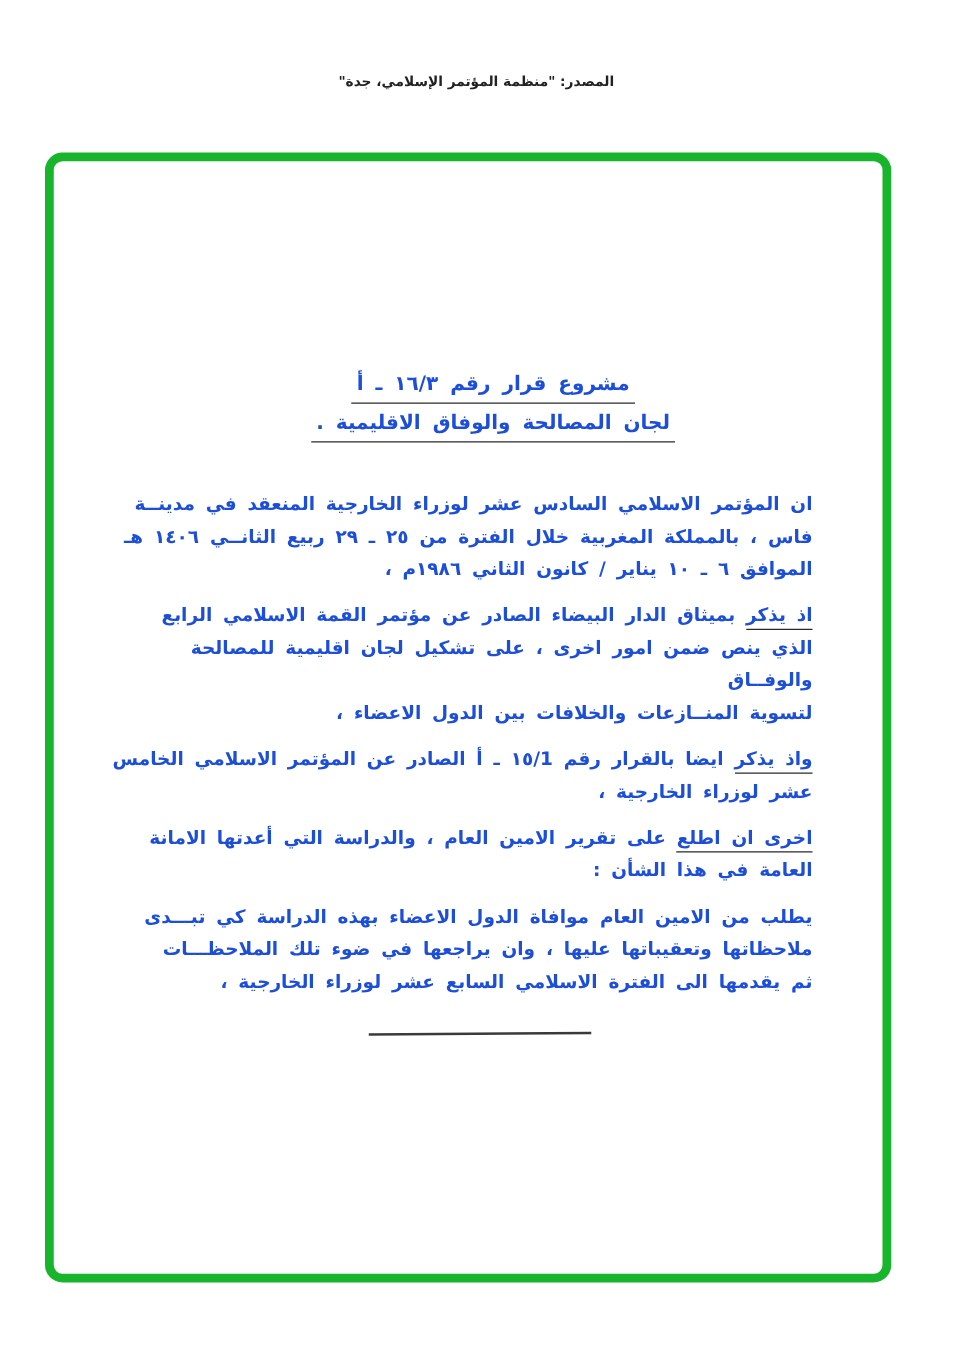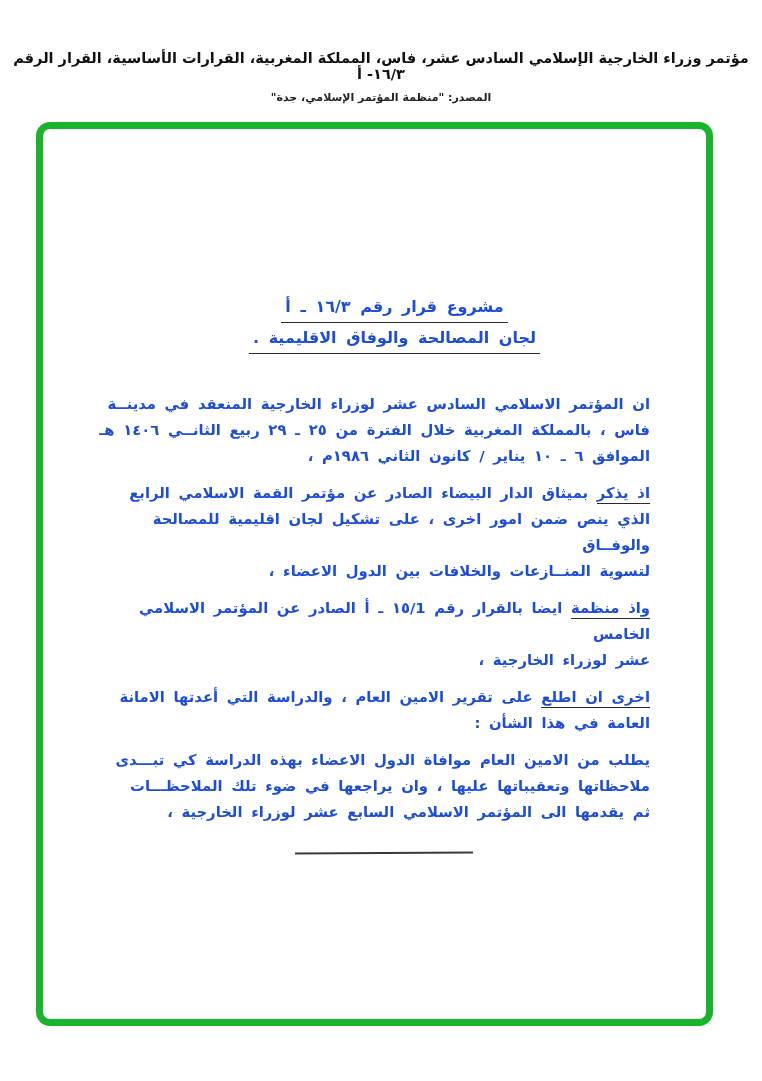--- a/index.html
+++ b/index.html
@@ -89,46 +89,45 @@
     height: 0;
     border-top: 2px solid #3a3a3a;
     margin: 27px auto 0 auto;
     transform: translateX(17px) rotate(-0.4deg);
   }
 </style>
 </head>
 <body>
 
 <div class="header">
-  <div class="header-line1">مؤتمر وزراء الخارجية الإسلامي السادس عشر، فاس، المملكة المغربية، القرارات الأساسية، القرار الرقم ١٦/٣- أ</div>
   <div class="header-line2">المصدر:  "منظمة المؤتمر الإسلامي، جدة"</div>
 </div>
 
 <div class="frame">
   <div class="doc">
 
     <div class="title-block">
       <span class="title-line">مشروع قرار رقم ١٦/٣ ـ أ</span><br>
       <span class="title-line">لجان المصالحة والوفاق الاقليمية .</span>
     </div>
 
     <p class="para">ان المؤتمر الاسلامي السادس عشر لوزراء الخارجية المنعقد في مدينــة
 فاس ، بالمملكة المغربية خلال الفترة من ٢٥ ـ ٢٩ ربيع الثانــي ١٤٠٦ هـ
 الموافق ٦ ـ ١٠ يناير / كانون الثاني ١٩٨٦م ،</p>
 
     <p class="para"><span class="lead">اذ يذكر</span><span> بميثاق الدار البيضاء الصادر عن مؤتمر القمة الاسلامي الرابع
 الذي ينص ضمن امور اخرى ، على تشكيل لجان اقليمية للمصالحة والوفــاق
 لتسوية المنــازعات والخلافات بين الدول الاعضاء ،</span></p>
 
-    <p class="para"><span class="lead">واذ منظمة</span><span> ايضا بالقرار رقم ١٥/1 ـ أ الصادر عن المؤتمر الاسلامي الخامس
+    <p class="para"><span class="lead">واذ يذكر</span><span> ايضا بالقرار رقم ١٥/1 ـ أ الصادر عن المؤتمر الاسلامي الخامس
 عشر لوزراء الخارجية ،</span></p>
 
     <p class="para"><span class="lead">اخرى ان اطلع</span><span> على تقرير الامين العام ، والدراسة التي أعدتها الامانة
 العامة في هذا الشأن :</span></p>
 
     <p class="para">يطلب من الامين العام موافاة الدول الاعضاء بهذه الدراسة كي تبـــدى
 ملاحظاتها وتعقيباتها عليها ، وان يراجعها في ضوء تلك الملاحظـــات
-ثم يقدمها الى المؤتمر الاسلامي السابع عشر لوزراء الخارجية ،</p>
+ثم يقدمها الى الفترة الاسلامي السابع عشر لوزراء الخارجية ،</p>
 
     <div class="closing-rule"></div>
 
   </div>
 </div>
 
 </body></html>

